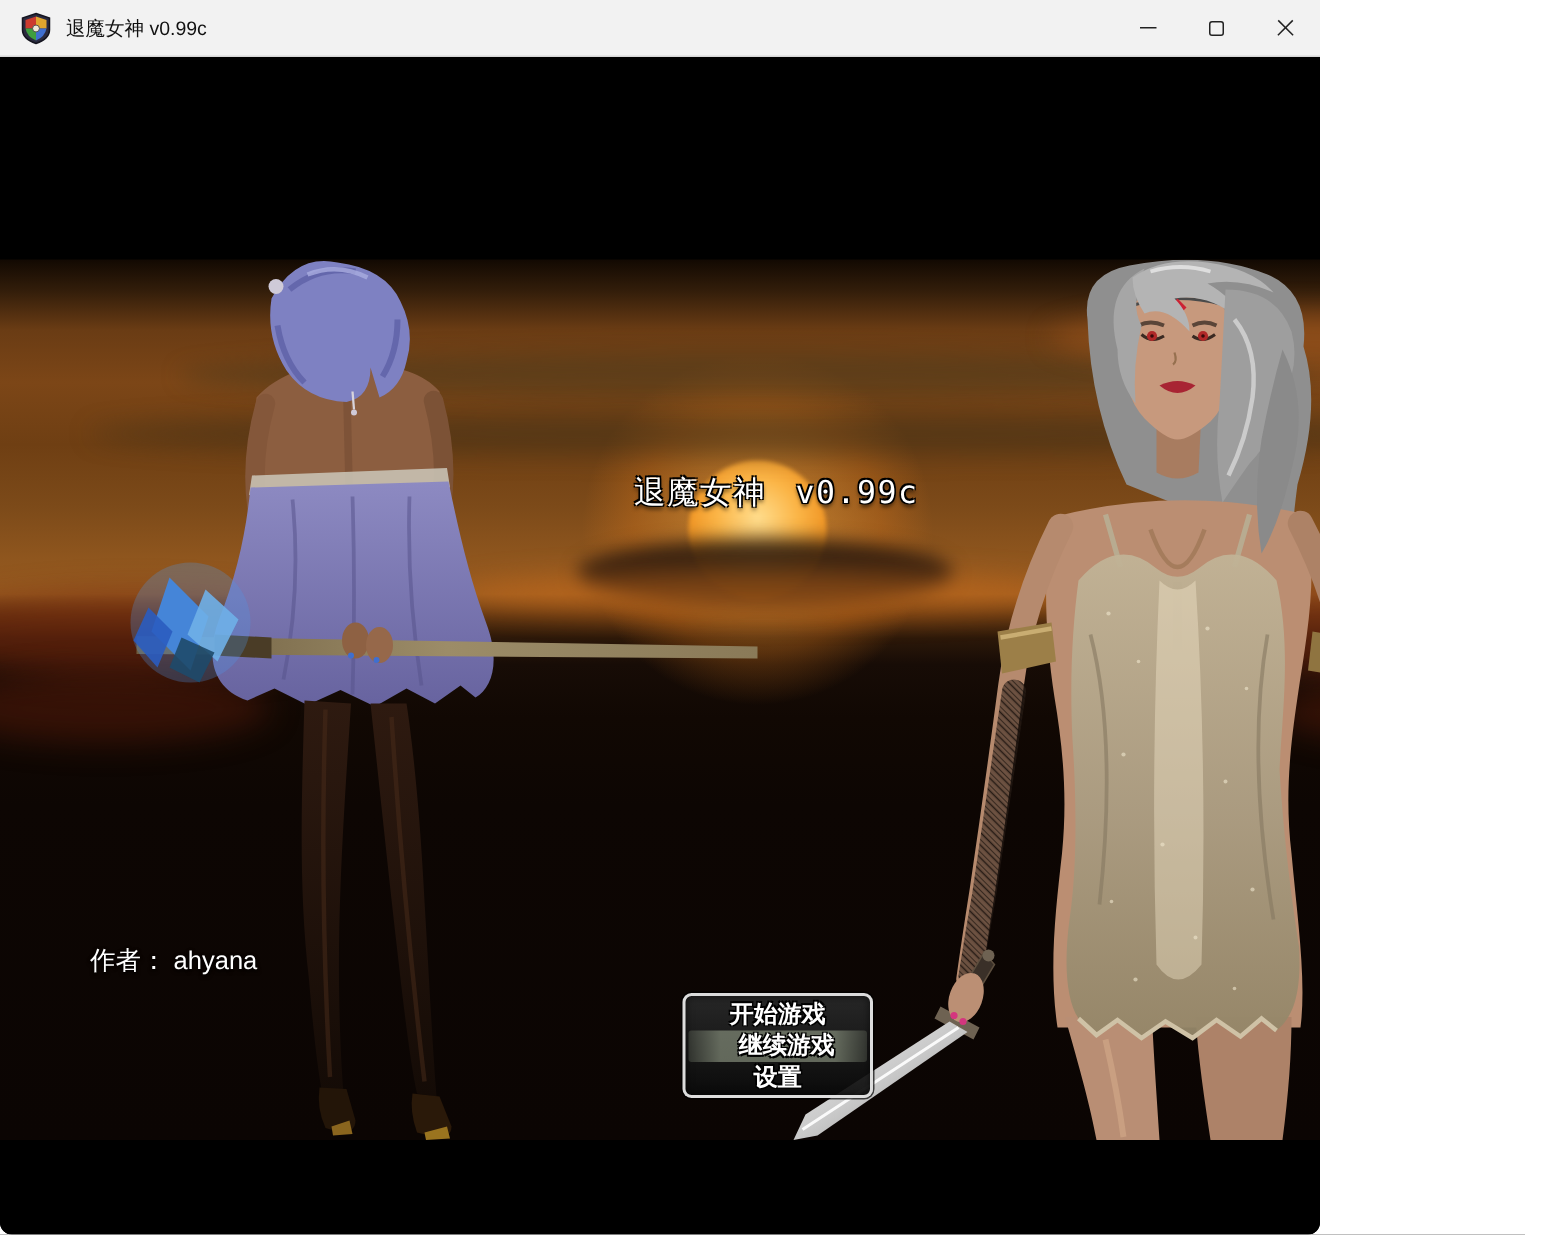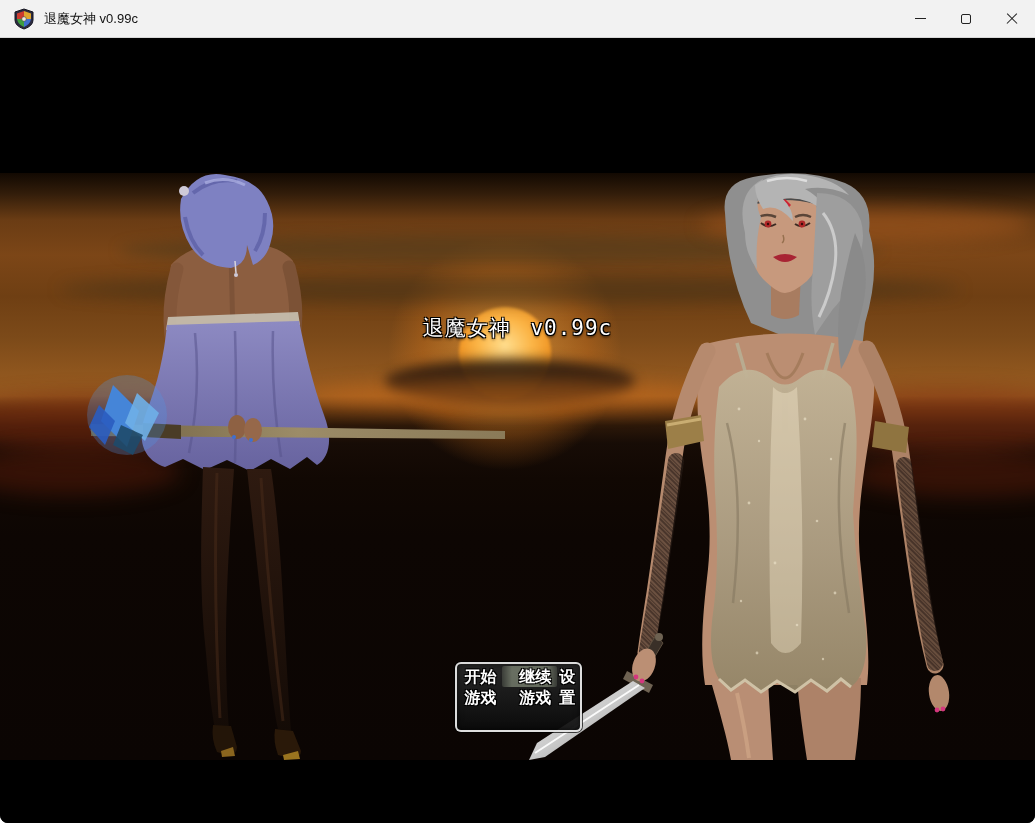--- a/index.html
+++ b/index.html
@@ -1,20 +1,20 @@
 <!DOCTYPE html>
 <html><head>
 <meta charset="utf-8">
 <style>
   html,body{margin:0;padding:0;background:#fff;}
   *{box-sizing:border-box;}
   body{font-family:"Liberation Sans","DejaVu Sans",sans-serif;}
 
   .window{
-    position:relative;width:1035px;height:823px;background:#000;
+    position:relative;width:880px;height:823px;background:#000;
     border-radius:0 0 8px 8px;overflow:hidden;
   }
 
   
   .titlebar{
     position:absolute;top:0;left:0;right:0;height:38px;background:#f2f2f2;
     display:flex;align-items:center;border-bottom:1px solid #d8d8d8;
   }
   .app-icon{width:22px;height:22px;margin-left:13px;flex:0 0 auto;}
   .titlebar-text{margin-left:9px;font-size:13px;color:#111;white-space:nowrap;}
@@ -66,21 +66,21 @@
     position:absolute;left:60px;top:455px;font-size:17px;line-height:26px;color:#fff;
     text-shadow:0 1px 3px rgba(0,0,0,.9),0 0 2px rgba(0,0,0,.8);
   }
 
   
   .menu-box{
     position:absolute;left:455px;top:489px;width:127px;height:70px;
     background:linear-gradient(180deg, rgba(42,42,42,.92), rgba(12,12,12,.92));
     border:2px solid rgba(238,238,238,.92);border-radius:6px;
     box-shadow:0 0 0 1px rgba(0,0,0,.7), inset 0 0 6px rgba(0,0,0,.6);
-    display:flex;flex-direction:row;justify-content:center;padding:2px 2px;
+    display:flex;flex-direction:column;justify-content:center;padding:2px 2px;
   }
   .menu-item{
     height:21px;line-height:21px;text-align:center;font-size:16px;font-weight:bold;
     color:#fff;cursor:pointer;
     text-shadow:-1px -1px 0 #000,1px -1px 0 #000,-1px 1px 0 #000,1px 1px 0 #000;
   }
   .menu-item.selected{
     background:linear-gradient(90deg, rgba(130,140,120,.25), rgba(150,160,138,.6) 18%, rgba(150,160,138,.6) 82%, rgba(130,140,120,.25));
     border-radius:2px;
     padding-left:12px;
@@ -291,20 +291,21 @@
         <path d="M250,12 Q270,-2 300,2 Q330,6 344,22 Q322,12 300,16 Q318,26 322,40 Q300,22 278,26 Q288,36 288,48 Q272,30 258,36 Q250,24 250,12 Z" fill="#b4b4b4"></path>
         <path d="M312,20 Q346,20 356,48 Q362,70 350,92 Q344,120 328,136 Q318,150 310,162 Q304,130 308,96 Q310,60 312,20 Z" fill="#9e9e9e"></path>
         <path d="M318,40 Q334,60 330,92 Q326,120 314,144" stroke="#d6d6d6" stroke-width="3" fill="none" opacity=".8"></path>
         <path d="M262,8 Q282,2 302,8" stroke="#e2e2e2" stroke-width="2.5" fill="none" opacity=".9"></path>
         <path d="M350,60 Q368,96 356,140 Q348,176 336,196 Q330,160 336,120 Q342,88 350,60 Z" fill="#8a8a8a"></path>
       </svg>
 
       <div class="game-title outlined">退魔女神 v0.99c</div>
 
       <div class="credits">
+        <div>作者： ahyana</div>
       </div>
 
       <div class="menu-box">
         <div class="menu-item">开始游戏</div>
         <div class="menu-item selected">继续游戏</div>
         <div class="menu-item">设置</div>
       </div>
 
     </div>
   </div>

